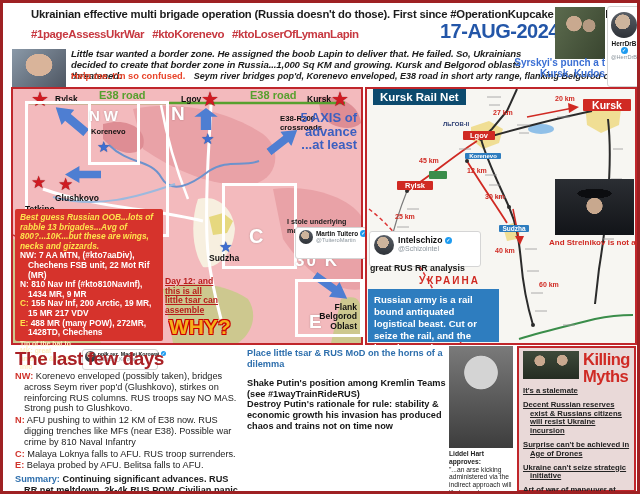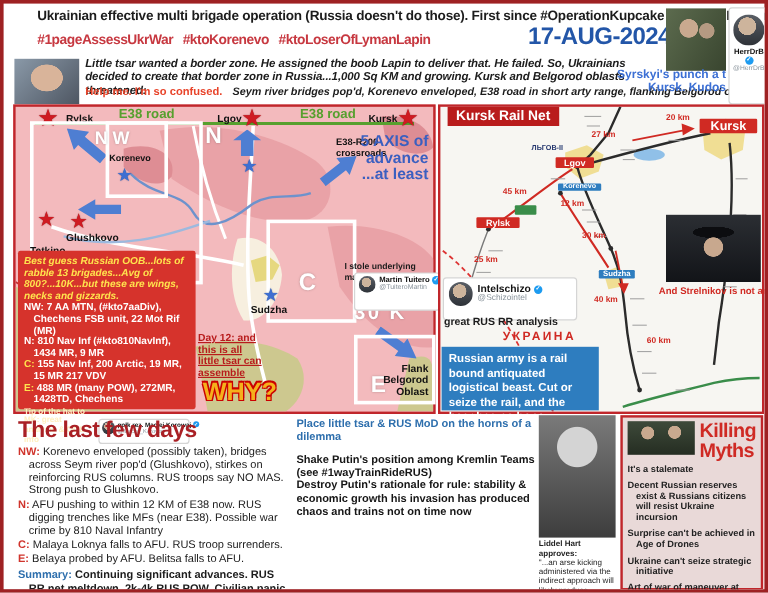--- a/index.html
+++ b/index.html
@@ -39,40 +39,40 @@
   .blue-note{color:#3b5fc0;font-weight:bold;font-size:13px;line-height:13.5px;text-align:right;}
   .day12{color:#b81c1c;font-weight:bold;font-size:8.6px;line-height:9.6px;text-decoration:underline;}
   .why-big{color:#f5b01c;font-weight:800;font-size:21px;text-shadow:1px 1px 0 #c00,-1px -1px 0 #c00,1px -1px 0 #c00,-1px 1px 0 #c00;}
   #oob{background:#d6332c;border-radius:2px;padding:4px 5px;box-sizing:border-box;}
   .oob-intro{color:#ffe34d;font-style:italic;font-weight:bold;font-size:8.4px;line-height:9.6px;}
   .oob-row{font-size:8.4px;line-height:9.6px;color:#fff;font-weight:bold;padding-left:8px;text-indent:-8px;}
   .oob-key{color:#ffe34d;}
   .oob-row.wkey .oob-key{color:#fff;}
   .hat{color:#ffefc0;font-weight:bold;font-size:6.8px;line-height:7.6px;}
   
-  .banner{background:#b91c1c;color:#fff;font-weight:bold;font-size:11.5px;padding:2px 7px;}
+  .banner{background:#0c4a6e;color:#fff;font-weight:bold;font-size:11.5px;padding:2px 7px;}
   .stn{color:#fff;font-weight:bold;text-align:center;border-radius:1px;}
   .stn.red{background:#d02a23;}
   .stn.blue{background:#2e7dbf;}
   .stn.green{background:#3a8d4a;}
   .dist{color:#d02a23;font-weight:bold;font-size:7px;}
   .ukr{color:#d02a23;font-weight:bold;font-size:10px;letter-spacing:2px;}
   .quotebox{background:#2e7dbf;color:#fff;font-weight:bold;font-size:9.6px;line-height:12px;padding:5px 6px;box-sizing:border-box;}
   .strel{color:#d02a23;font-weight:bold;font-size:8px;}
   
   .sec-title{color:#a92025;font-weight:bold;font-size:19px;letter-spacing:-0.5px;}
   .lfd-item{font-size:9.2px;line-height:10.8px;padding-left:9px;text-indent:-9px;margin-top:1px;}
   .k-red{color:#d0342c;font-weight:bold;}
   .k-blue{color:#2e6fad;font-weight:bold;}
   .why-item{font-size:9.2px;line-height:10.6px;font-weight:bold;}
   .t-blue{color:#2e6fad;} .t-black{color:#161616;}
   .m6{margin-top:6px;} .m8{margin-top:9px;}
   .lid-cap{font-size:6.7px;line-height:7.8px;font-weight:bold;color:#222;}
   #myths{background:#e9d9d8;border:2px solid #c0262b;box-sizing:border-box;padding:3px 4px;}
-  .myth{font-size:7.7px;line-height:8.8px;font-weight:bold;color:#222;margin-top:5px;padding-left:7px;text-indent:-7px;}
+  .myth{font-size:7.7px;line-height:8.8px;font-weight:bold;color:#222;margin-top:5px;padding-left:7px;text-indent:-7px;text-decoration:underline;}
   .myths-title{color:#cf2a24;font-weight:bold;font-size:16.5px;line-height:17px;letter-spacing:-0.5px;}
 </style>
 </head>
 <body>
 
 <div id="page">
 
   <div class="abs h-line1 nw">Ukrainian effective multi brigade operation (Russia doesn't do those). First since #OperationKupcake fall 2022. Brilliant.</div>
 
   <div class="abs h-row2">
@@ -139,21 +139,21 @@
     <div class="abs arr" style="left:38px;top:20px;width:40px;height:22px;transform:rotate(-140deg);"></div>
     <div class="abs arr" style="left:52px;top:76px;width:36px;height:19px;transform:rotate(180deg);"></div>
     <div class="abs arr" style="left:252px;top:42px;width:36px;height:20px;transform:rotate(-38deg);"></div>
     <div class="abs arr" style="left:298px;top:188px;width:40px;height:20px;transform:rotate(36deg);"></div>
 
     <div class="abs maplbl" style="left:224px;top:26px;width:48px;font-size:7.8px;line-height:8.6px;margin-left:43px;">E38-R200 crossroads</div>
     <div class="abs blue-note" style="left:280px;top:22px;width:64px;">5 AXIS of advance ...at least</div>
 
     <div class="abs wbox" style="left:12px;top:12px;width:138px;height:130px;"></div>
     <div class="abs wbox" style="left:75px;top:12px;width:46px;height:58px;"></div>
-    <span class="abs wlbl" style="left:66px;top:18px;letter-spacing:4px;font-size:15px;">NW</span>
+    <span class="abs wlbl" style="left:76px;top:18px;letter-spacing:4px;font-size:15px;">NW</span>
     <span class="abs wlbl" style="left:158px;top:14px;font-size:19px;">N</span>
     <span class="abs maplbl" style="left:78px;top:38px;font-size:7.5px;">Korenevo</span>
     <span class="abs star blue" style="left:84px;top:48px;">★</span>
 
     <span class="abs star" style="left:18px;top:84px;font-size:17px;">★</span>
     <span class="abs star" style="left:45px;top:86px;font-size:17px;">★</span>
     <span class="abs maplbl" style="left:42px;top:104px;">Glushkovo</span>
     <span class="abs maplbl" style="left:12px;top:115px;">Tetkino</span>
 
     <div class="abs wbox" style="left:209px;top:94px;width:69px;height:80px;"></div>

